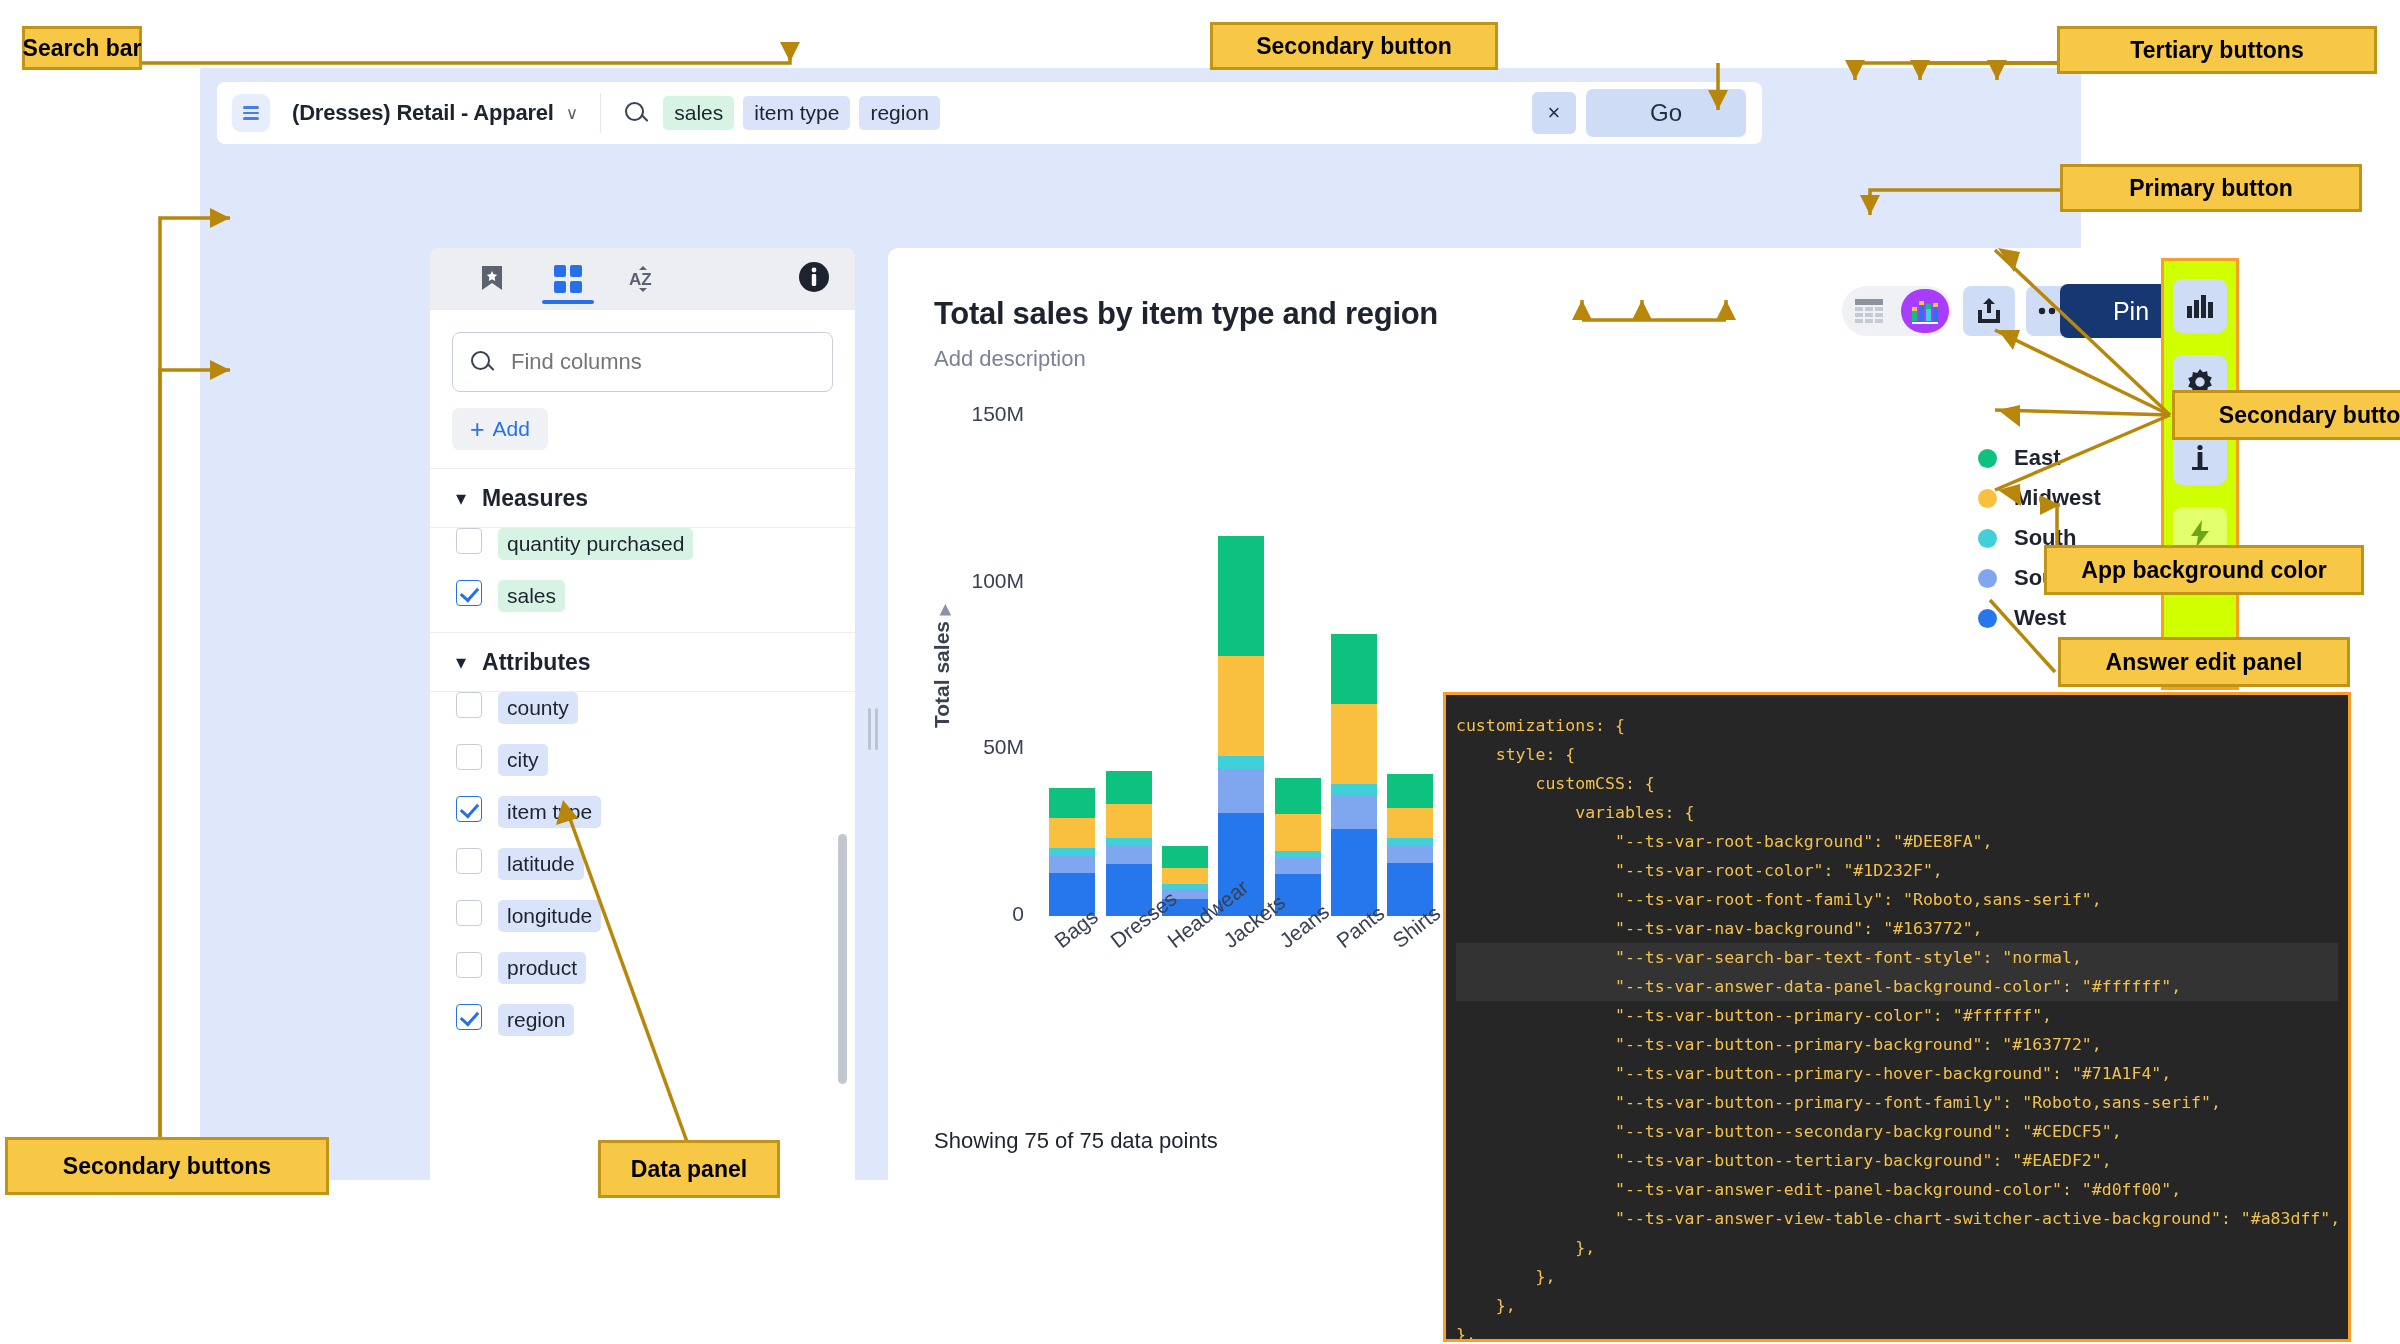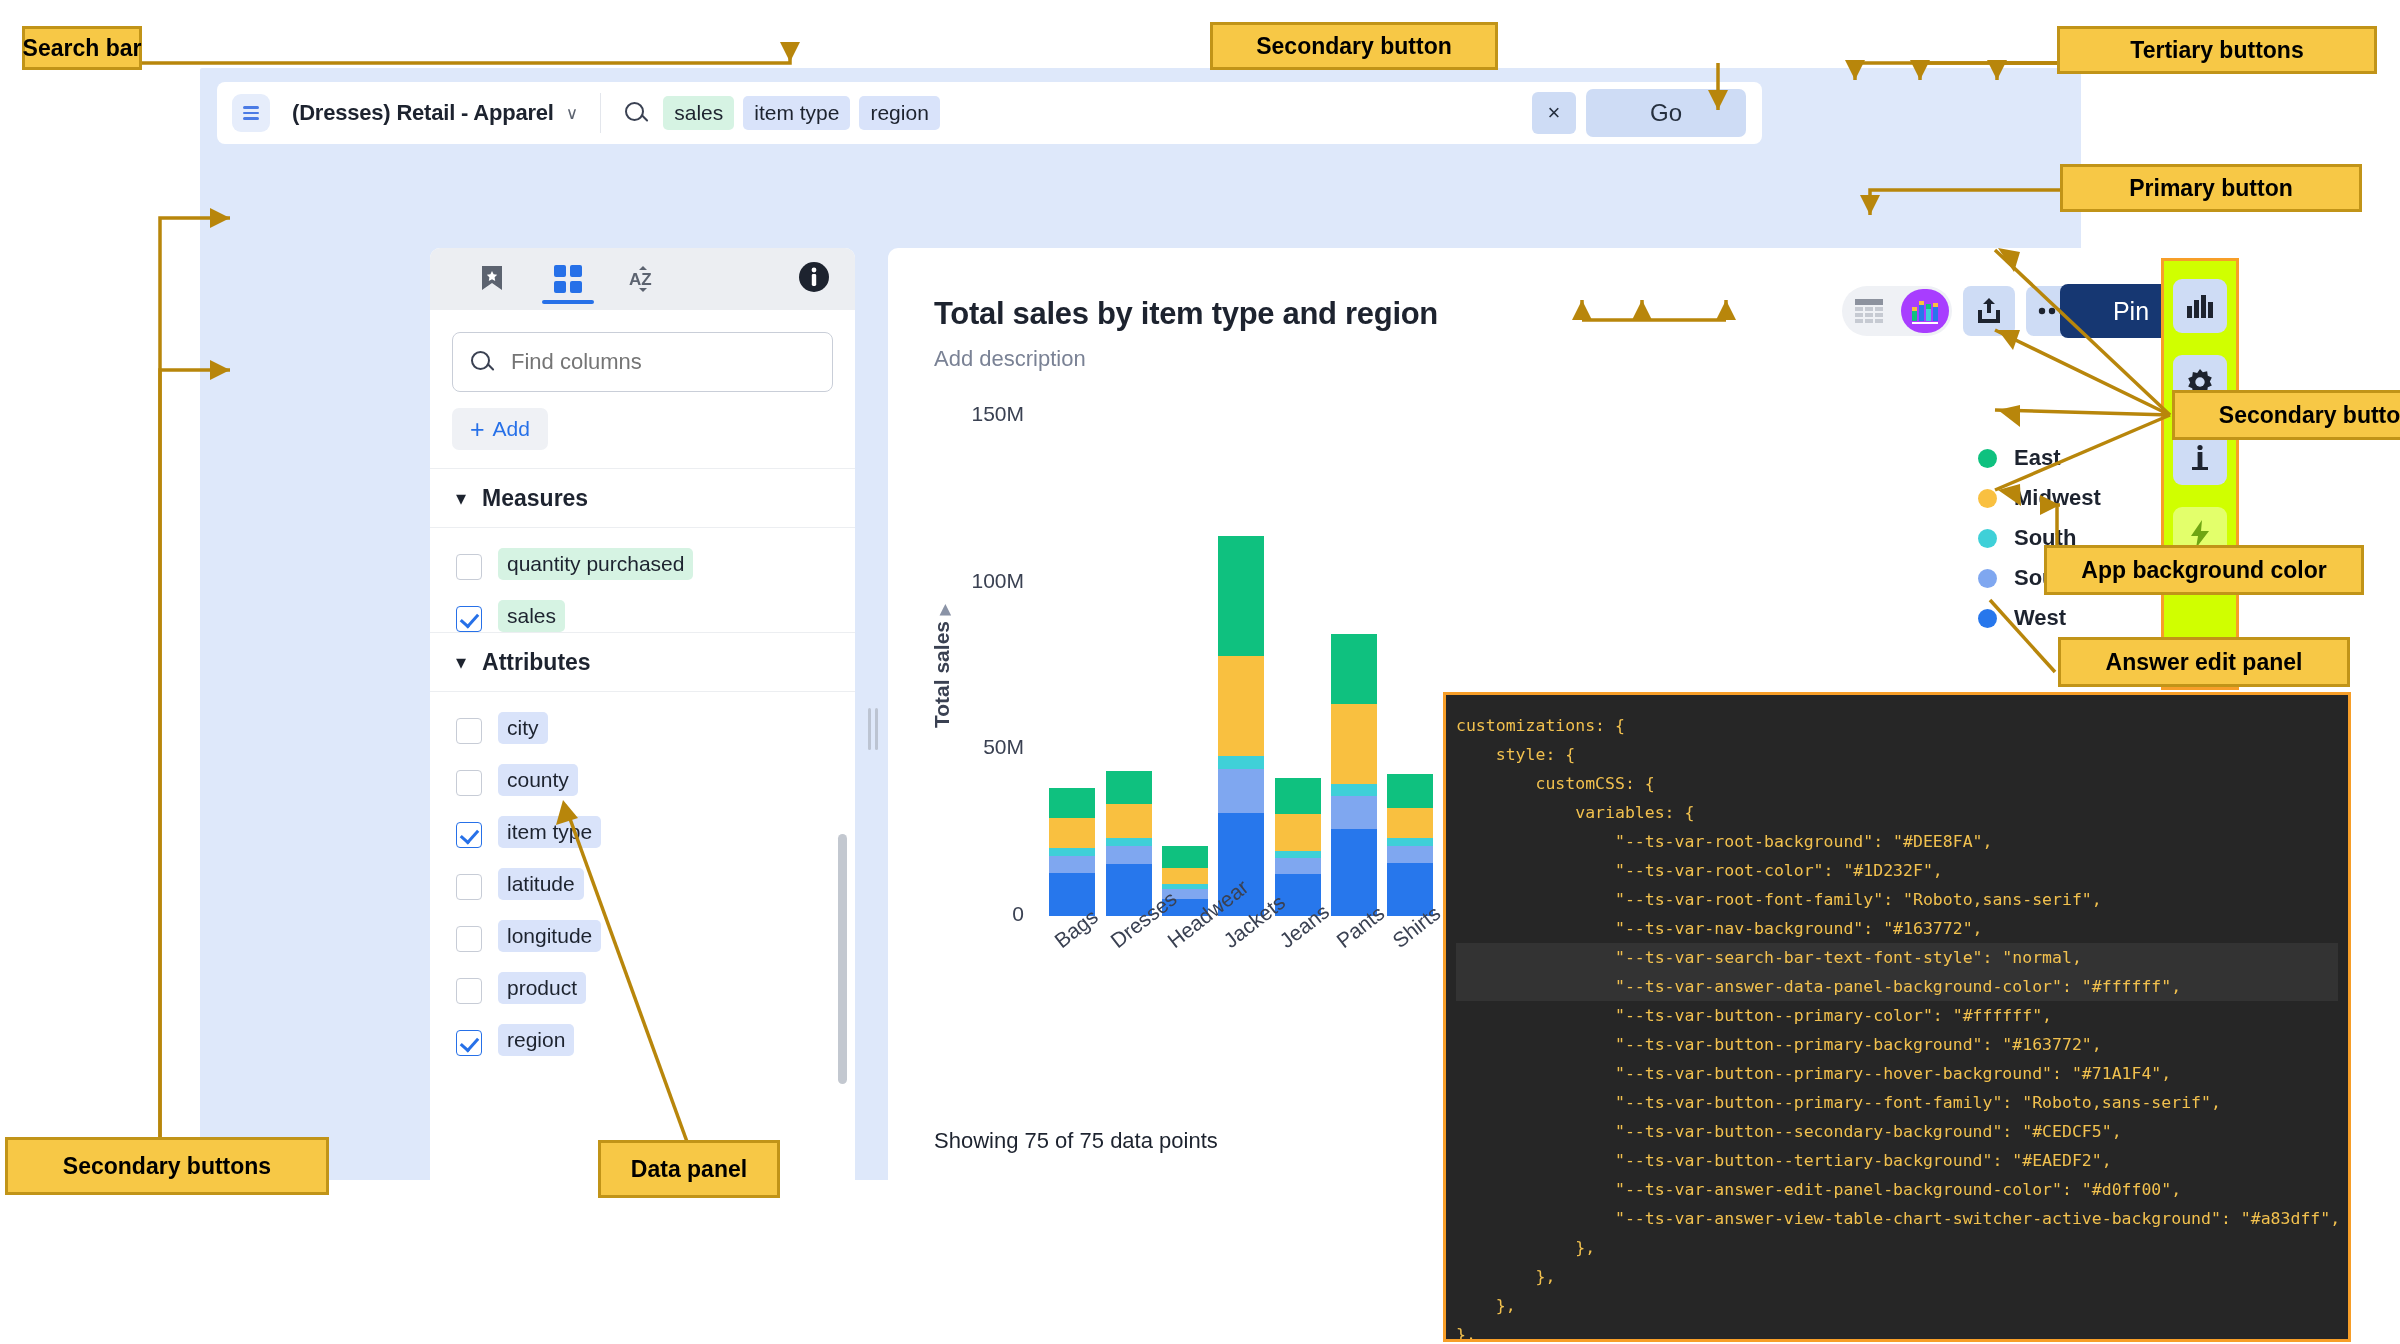--- a/index.html
+++ b/index.html
@@ -91,21 +91,21 @@
   .addbtn .plus{ font-size:25px; color:#2670E8; line-height:1; }
   .addbtn .lbl{ font-size:21px; color:#2670E8; }
   .dp-scroll{ margin-top:18px; position:relative; }
   .grp-hdr{
     height:60px; display:flex; align-items:center; gap:16px; padding-left:26px;
     border-top:1px solid #ECEEF1; border-bottom:1px solid #ECEEF1; box-sizing:border-box;
     background:#fff; cursor:pointer;
   }
   .grp-hdr .chev{ color:#1D232F; font-size:20px; }
   .grp-hdr .nm{ font-size:23px; font-weight:bold; }
-  .col-row{ height:52px; display:flex; align-items:flex-end; gap:16px; padding-left:26px; cursor:pointer;}
+  .col-row{ height:52px; display:flex; align-items:flex-start; gap:16px; padding-left:26px; cursor:pointer;}
   .cb{ width:26px;height:26px;border:1.6px solid #C7CCD6;border-radius:4px;box-sizing:border-box;background:#fff;}
   .cb.on{ border-color:#2670E8; position:relative; }
   .cb.on::after{
     content:""; position:absolute; left:7px; top:3px; width:8px;height:14px;
     border:solid #2670E8; border-width:0 3px 3px 0; transform:rotate(42deg);
   }
   .chip{ font-size:21px; padding:4px 9px; border-radius:5px; }
   .chip.measure{ background:#D6F3E3; }
   .chip.attr{ background:#D9E3FA; }
   .dp-vscroll{
@@ -284,25 +284,25 @@
         <span class="cb on"></span>
         <span class="chip measure">sales</span>
       </div>
 
       <div class="grp-hdr">
         <span class="chev">▾</span>
         <span class="nm">Attributes</span>
       </div>
       <div class="col-row">
         <span class="cb"></span>
+        <span class="chip attr">county</span>
+      </div>
+      <div class="col-row">
+        <span class="cb"></span>
         <span class="chip attr">city</span>
-      </div>
-      <div class="col-row">
-        <span class="cb"></span>
-        <span class="chip attr">county</span>
       </div>
       <div class="col-row">
         <span class="cb on"></span>
         <span class="chip attr">item type</span>
       </div>
       <div class="col-row">
         <span class="cb"></span>
         <span class="chip attr">latitude</span>
       </div>
       <div class="col-row">

